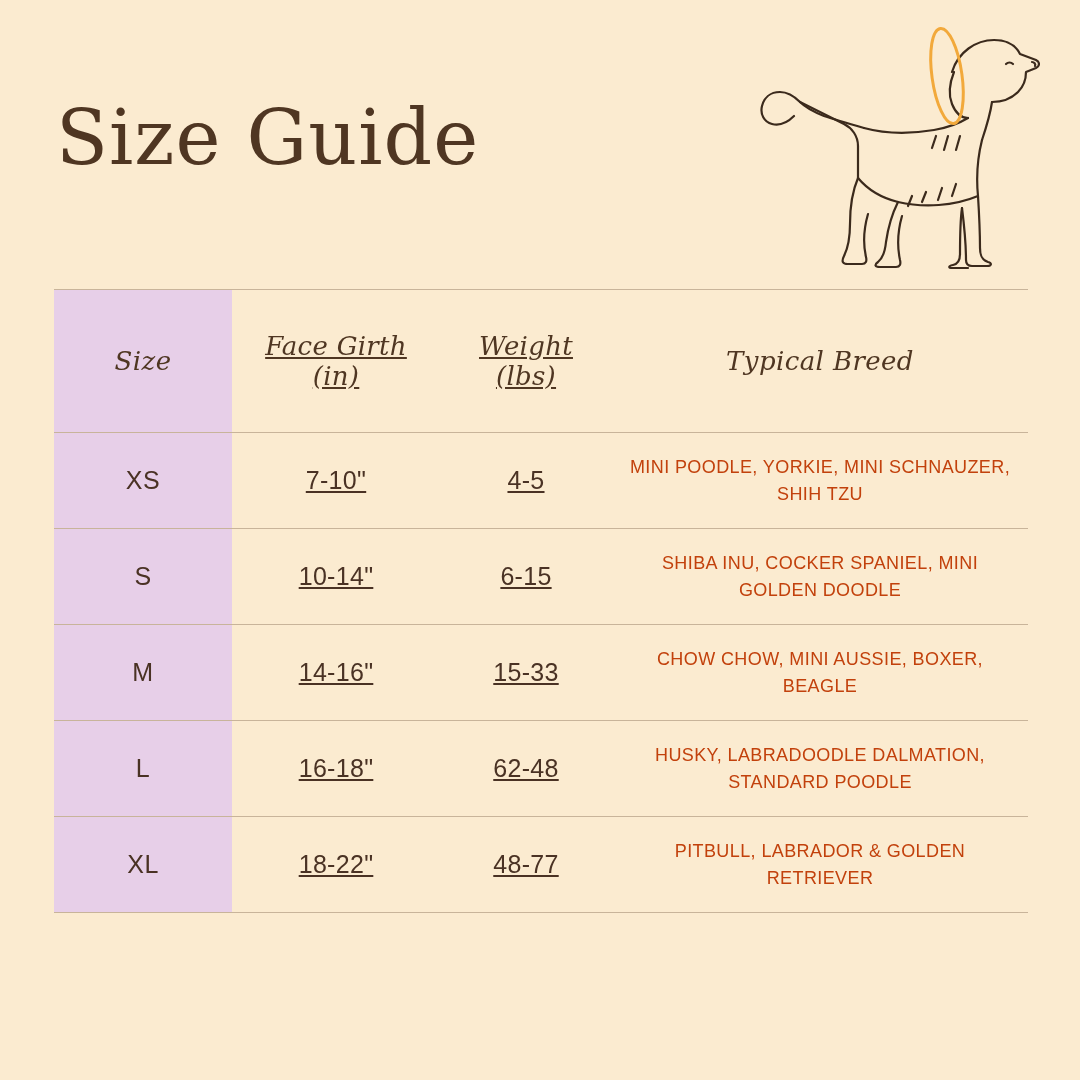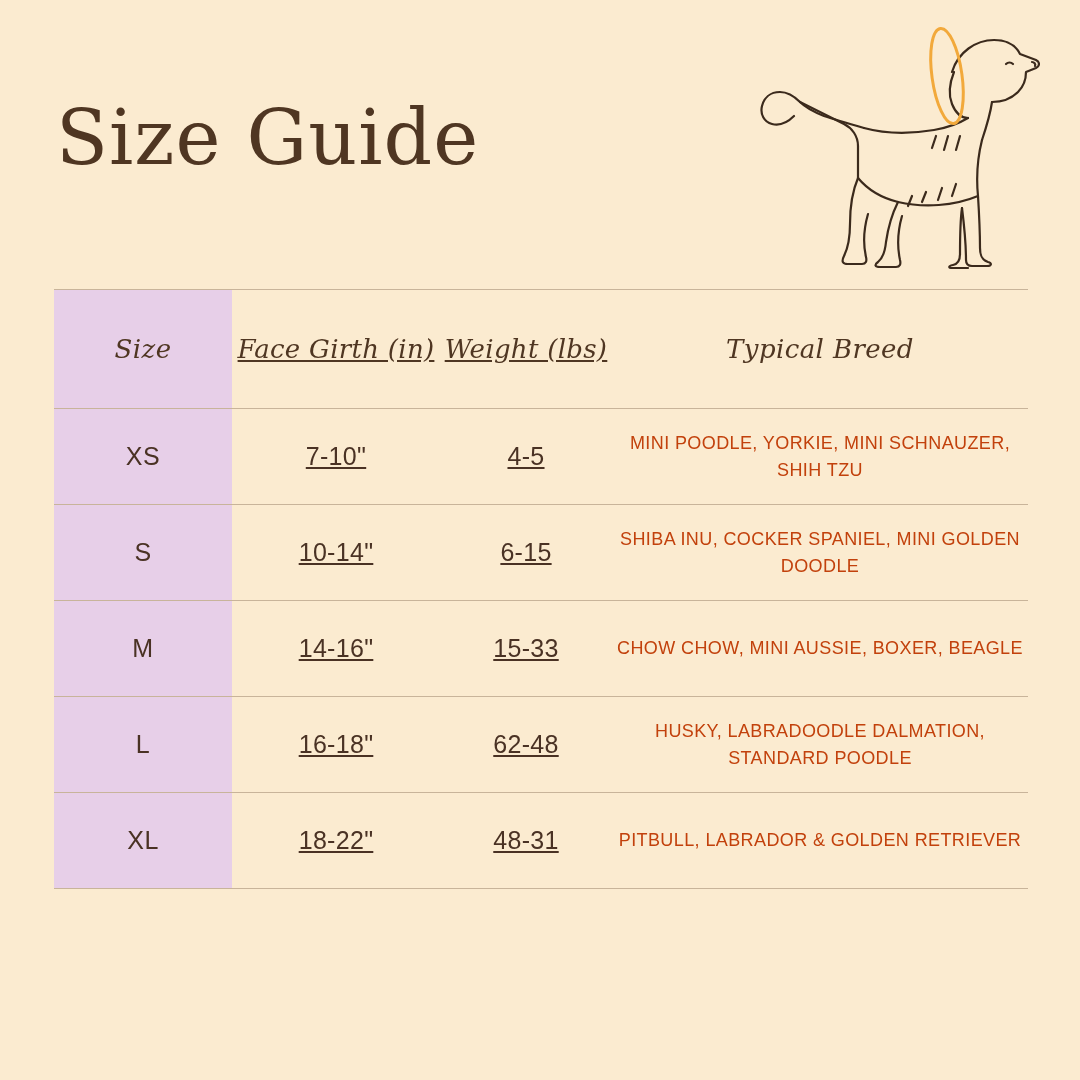--- a/index.html
+++ b/index.html
@@ -54,21 +54,21 @@
   .table col.c-size  { width: 178px; }
   .table col.c-girth { width: 208px; }
   .table col.c-weight{ width: 172px; }
   .table col.c-breed { width: 416px; }
 
   .table th, .table td {
     border-top: 1px solid #C8B49A;
     border-bottom: 1px solid #C8B49A;
     text-align: center;
     vertical-align: middle;
-    padding: 0;
+    padding: 12px;
   }
 
   .table thead th {
     height: 118px;
     font-family: "DejaVu Serif", serif;
     font-style: italic;
     font-weight: 400;
     font-size: 26px;
     color: #4F3622;
   }
@@ -184,19 +184,19 @@
       </tr>
       <tr>
         <td class="cell-size">L</td>
         <td class="cell-girth">16-18"</td>
         <td class="cell-weight">62-48</td>
         <td class="cell-breed">HUSKY, LABRADOODLE DALMATION, STANDARD POODLE</td>
       </tr>
       <tr>
         <td class="cell-size">XL</td>
         <td class="cell-girth">18-22"</td>
-        <td class="cell-weight">48-31</td>
+        <td class="cell-weight">48-77</td>
         <td class="cell-breed">PITBULL, LABRADOR &amp; GOLDEN RETRIEVER</td>
       </tr>
     </tbody>
   </table>
 
 </div>
 
 </body></html>

